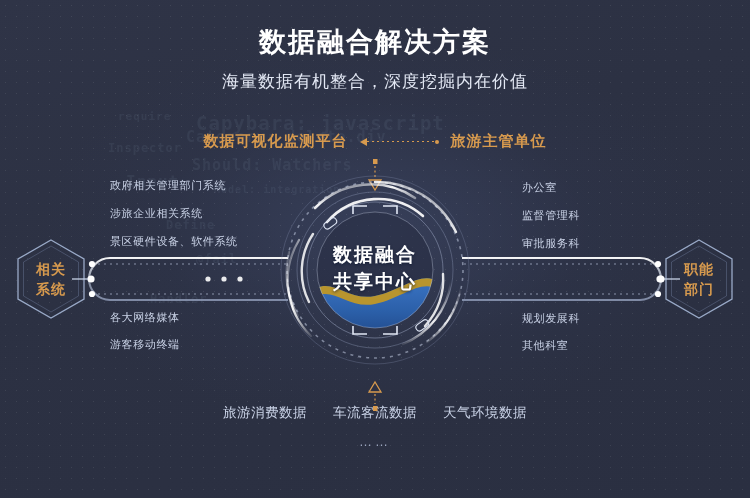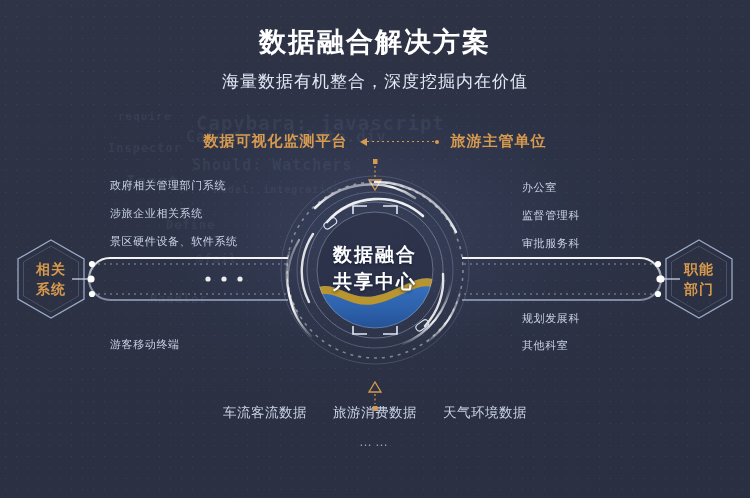--- a/index.html
+++ b/index.html
@@ -120,32 +120,33 @@
       <span class="tri"></span>
         <span class="dots"></span>
         <span class="dot"></span>
     </span>
     <span>旅游主管单位</span>
   </div>
 
   <div class="collabel" style="left:110px;top:178px;">政府相关管理部门系统</div>
   <div class="collabel" style="left:110px;top:206px;">涉旅企业相关系统</div>
   <div class="collabel" style="left:110px;top:234px;">景区硬件设备、软件系统</div>
+  <div class="collabel" style="left:110px;top:310px;">各大网络媒体</div>
   <div class="collabel" style="left:110px;top:337px;">游客移动终端</div>
 
   <div class="collabel" style="left:522px;top:180px;">办公室</div>
   <div class="collabel" style="left:522px;top:208px;">监督管理科</div>
   <div class="collabel" style="left:522px;top:236px;">审批服务科</div>
   <div class="collabel" style="left:522px;top:311px;">规划发展科</div>
   <div class="collabel" style="left:522px;top:338px;">其他科室</div>
 
   <div class="bottomgrid">
     <div class="brow">
+      <div class="bcell">旅游消费数据</div>
       <div class="bcell">车流客流数据</div>
-      <div class="bcell">旅游消费数据</div>
       <div class="bcell">天气环境数据</div>
     </div>
     <div class="ellipsis">……</div>
   </div>
 
   <div class="hex" style="left:14px;top:237px;">
     <svg width="74" height="84" viewBox="0 0 74 84">
       <polygon points="37,3 70,22 70,62 37,81 4,62 4,22" fill="none" stroke="#9fb0cf" stroke-width="1.3" opacity="0.95"></polygon>
       <polygon points="37,9 64.5,25 64.5,59 37,75 9.5,59 9.5,25" fill="none" stroke="#6e7c9c" stroke-width="0.8" opacity="0.55"></polygon>
     </svg>

